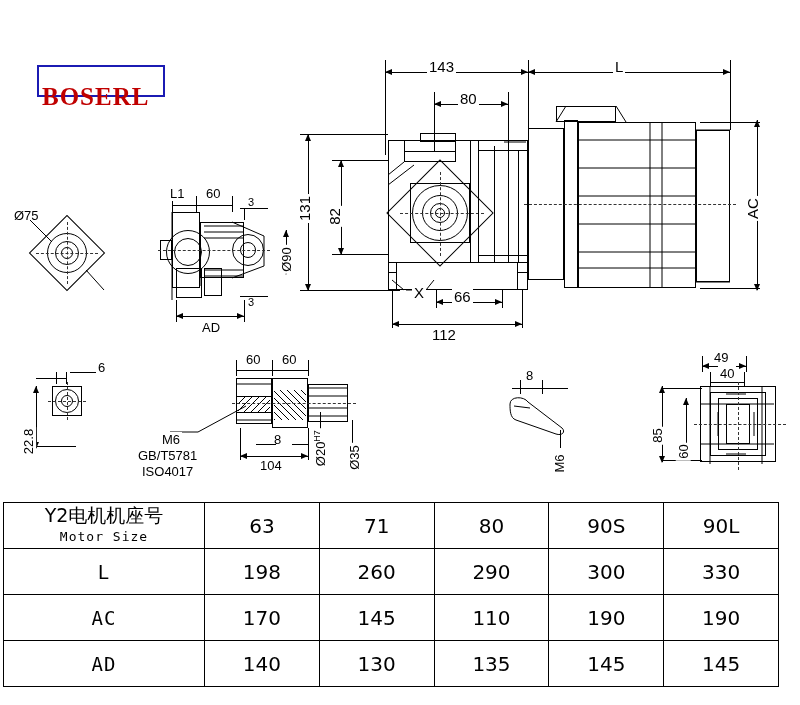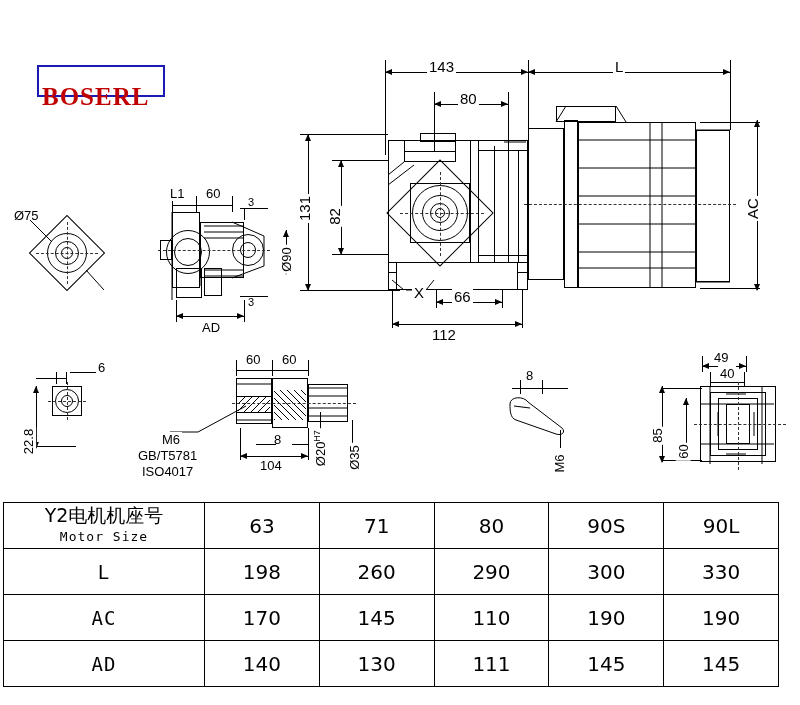--- a/index.html
+++ b/index.html
@@ -518,20 +518,20 @@
         <td class="val">170</td>
         <td class="val">145</td>
         <td class="val">110</td>
         <td class="val">190</td>
         <td class="val">190</td>
       </tr>
       <tr>
         <td class="rowlabel">AD</td>
         <td class="val">140</td>
         <td class="val">130</td>
-        <td class="val">111</td>
+        <td class="val">135</td>
         <td class="val">145</td>
         <td class="val">145</td>
       </tr>
     </tbody>
   </table>
 
 </div>
 
 </body></html>

